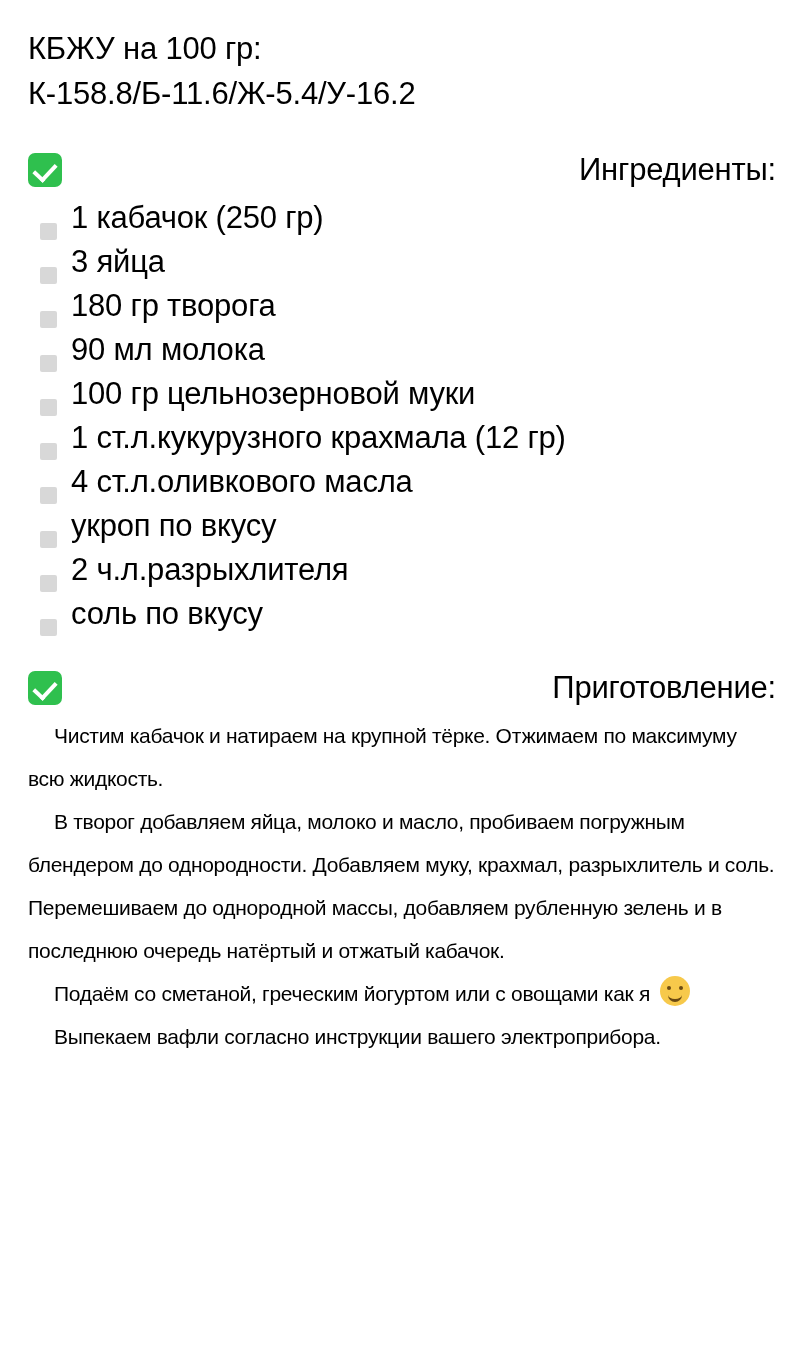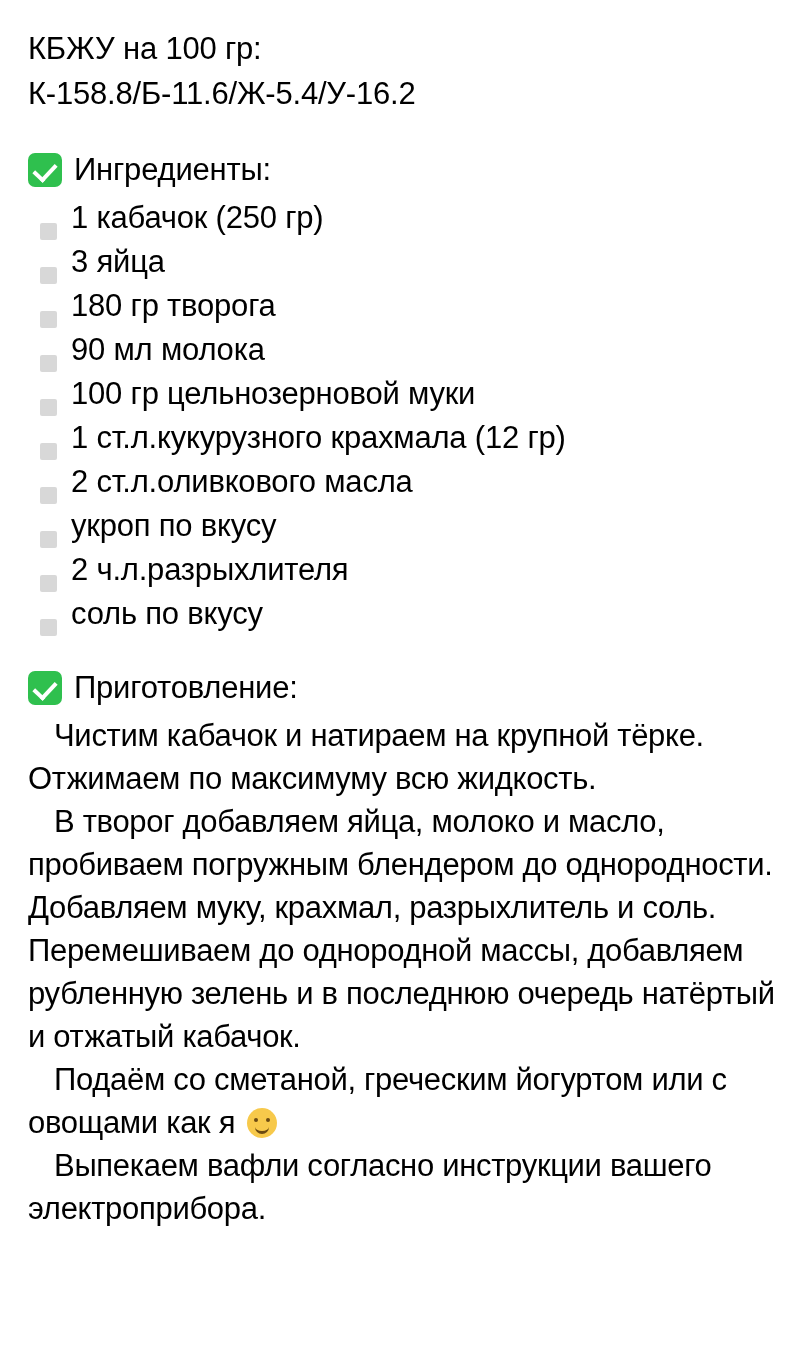--- a/index.html
+++ b/index.html
@@ -29,22 +29,23 @@
   .nutrition .line {
     font-size: 31px;
     line-height: 45px;
   }
   .spacer-sm { height: 28px; }
   .spacer-md { height: 30px; }
 
   .section-head {
     display: flex;
     align-items: flex-start;
-    gap: 8px;
+    gap: 17px;
     margin-bottom: 2px;
+    justify-content: space-between;
   }
   .check-emoji {
     display: inline-block;
     width: 34px;
     height: 34px;
     margin-top: 7px;
     margin-right: 4px;
     background: #2fc04e;
     border-radius: 7px;
     position: relative;
@@ -83,21 +84,21 @@
     flex: 0 0 auto;
     width: 17px;
     height: 17px;
     background: #d8d8d8;
     border-radius: 2px;
     margin: 14px 14px 0 12px;
   }
 
   .steps p {
     margin: 0;
-    font-size: 31px;
+    font-size: 21px;
     line-height: 43px;
     letter-spacing: -0.3px;
     text-indent: 26px;
   }
   .smile {
     display: inline-block;
     width: 30px;
     height: 30px;
     border-radius: 50%;
     background: #f7c94b;
@@ -164,21 +165,21 @@
     <li>
         <span class="bullet-box"></span>
         <span>100 гр цельнозерновой муки</span>
       </li>
     <li>
         <span class="bullet-box"></span>
         <span>1 ст.л.кукурузного крахмала (12 гр)</span>
       </li>
     <li>
         <span class="bullet-box"></span>
-        <span>2 ст.л.оливкового масла</span>
+        <span>4 ст.л.оливкового масла</span>
       </li>
     <li>
         <span class="bullet-box"></span>
         <span>укроп по вкусу</span>
       </li>
     <li>
         <span class="bullet-box"></span>
         <span>2 ч.л.разрыхлителя</span>
       </li>
     <li>

